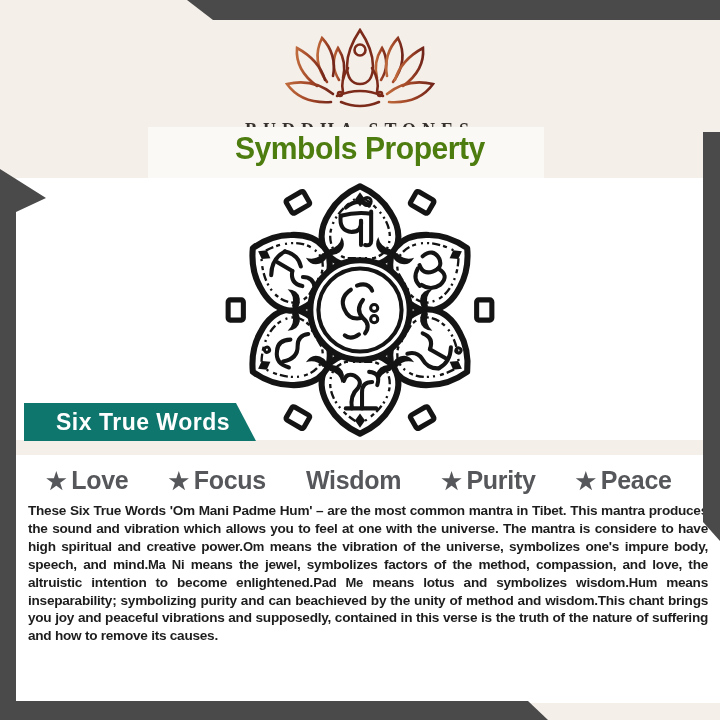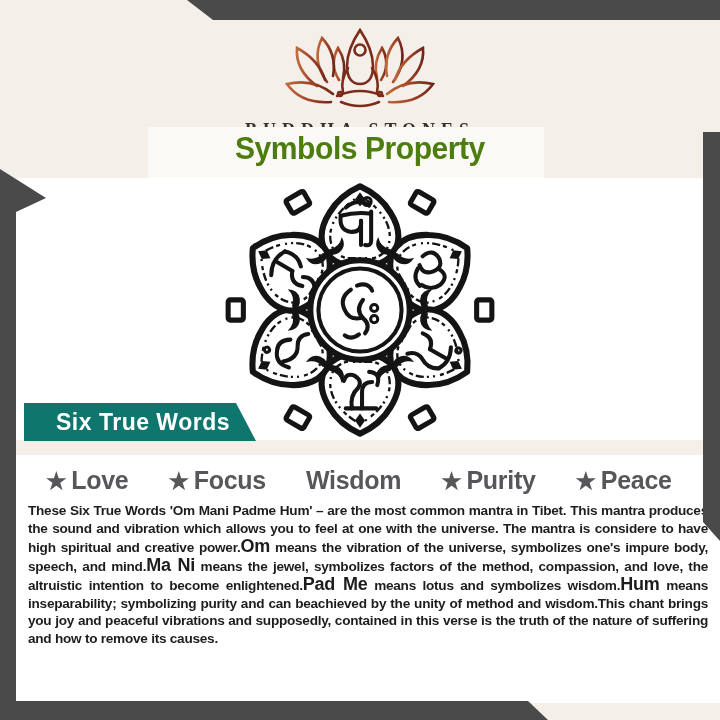--- a/index.html
+++ b/index.html
@@ -42,21 +42,21 @@
     margin:11px 10px 0 10px;text-align:center;
     font-size:25px;font-weight:700;color:#56575a;letter-spacing:-0.3px;white-space:nowrap;
   }
   .kw-item{display:inline-block;margin:0 20px;}
   .kw-item .star{margin-right:5px;font-size:23px;}
   
   .description{
     margin:7px 12px 0 12px;text-align:justify;
     font-size:13.6px;line-height:17.9px;font-weight:700;color:#1d1d1d;letter-spacing:-0.25px;
   }
-  .description b{font-size:18px;letter-spacing:-0.2px;}
+  .description b{font-size:13px;letter-spacing:-0.2px;}
 </style>
 </head>
 <body>
 
 <svg class="ribbons" viewBox="0 0 720 720" xmlns="http://www.w3.org/2000/svg">
   <polygon points="187,0 720,0 720,20 213,20" fill="#4a4a4a"></polygon>
   <polygon points="0,169 46,198 16,212 16,720 0,720" fill="#4a4a4a"></polygon>
   <polygon points="703,132 720,132 720,541 703,522" fill="#4a4a4a"></polygon>
   <polygon points="0,701 528,701 548,720 0,720" fill="#4a4a4a"></polygon>
 </svg>

